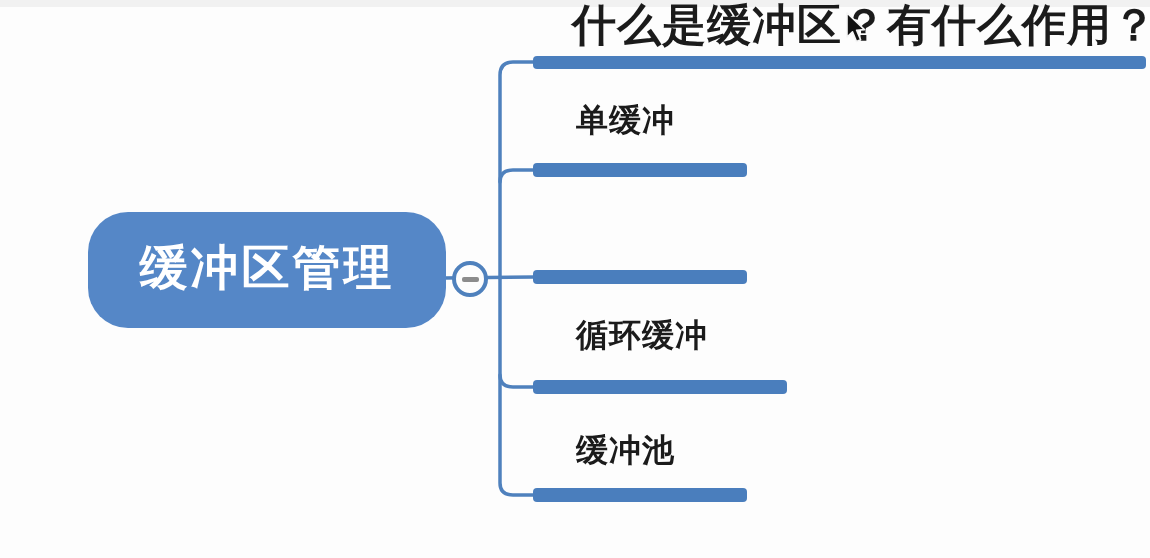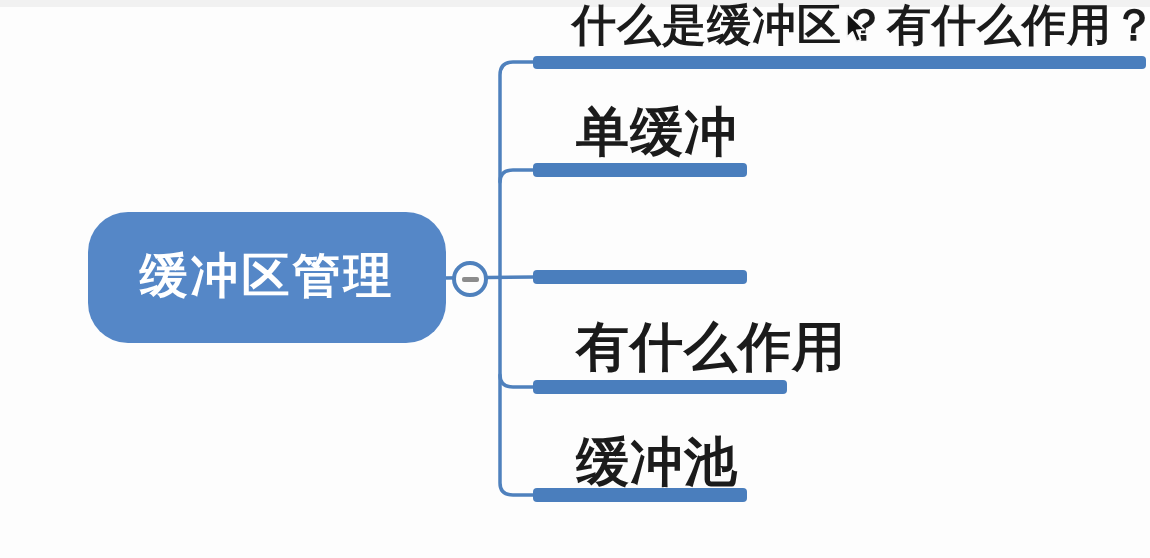--- a/index.html
+++ b/index.html
@@ -25,21 +25,21 @@
     position: absolute;
     left: 0; top: 0;
     pointer-events: none;
   }
   
   .root-node {
     position: absolute;
     left: 88px;
     top: 212px;
     width: 358px;
-    height: 131px;
+    height: 116px;
     background: #5587c7;
     border-radius: 40px;
     display: flex;
     align-items: center;
     justify-content: center;
     box-sizing: border-box;
   }
   .root-node .root-label {
     color: #ffffff;
     font-size: 48px;
@@ -67,21 +67,21 @@
   .minus-bar {
     width: 17px;
     height: 5px;
     background: #8c8c8c;
     border-radius: 2px;
   }
   
   .branch-label {
     position: absolute;
     color: #1b1b1b;
-    font-size: 53px;
+    font-size: 32px;
     font-weight: 600;
     white-space: nowrap;
     letter-spacing: 1px;
     line-height: 1.1;
   }
   .branch-bar {
     position: absolute;
     height: 14px;
     background: #4a7ebd;
     border-radius: 4px;
@@ -135,21 +135,21 @@
   </div>
 
   <div id="branch-label-1" class="branch-label">什么是缓冲区？有什么作用？</div>
   <div id="branch-bar-1" class="branch-bar"></div>
 
   <div id="branch-label-2" class="branch-label">单缓冲</div>
   <div id="branch-bar-2" class="branch-bar"></div>
 
   <div id="branch-bar-3" class="branch-bar"></div>
 
-  <div id="branch-label-4" class="branch-label">有什么作用</div>
+  <div id="branch-label-4" class="branch-label">循环缓冲</div>
   <div id="branch-bar-4" class="branch-bar"></div>
 
   <div id="branch-label-5" class="branch-label">缓冲池</div>
   <div id="branch-bar-5" class="branch-bar"></div>
 
   <svg id="mouse-cursor" width="26" height="34" viewBox="0 0 26 34">
     <path d="M2 1 L2 25 L7.5 19.8 L11.5 29.5 L15.6 27.7 L11.6 18.2 L19.5 17.6 Z" fill="#111111" stroke="#f5f5f5" stroke-width="1.6" stroke-linejoin="round"></path>
   </svg>
 
 </div>

